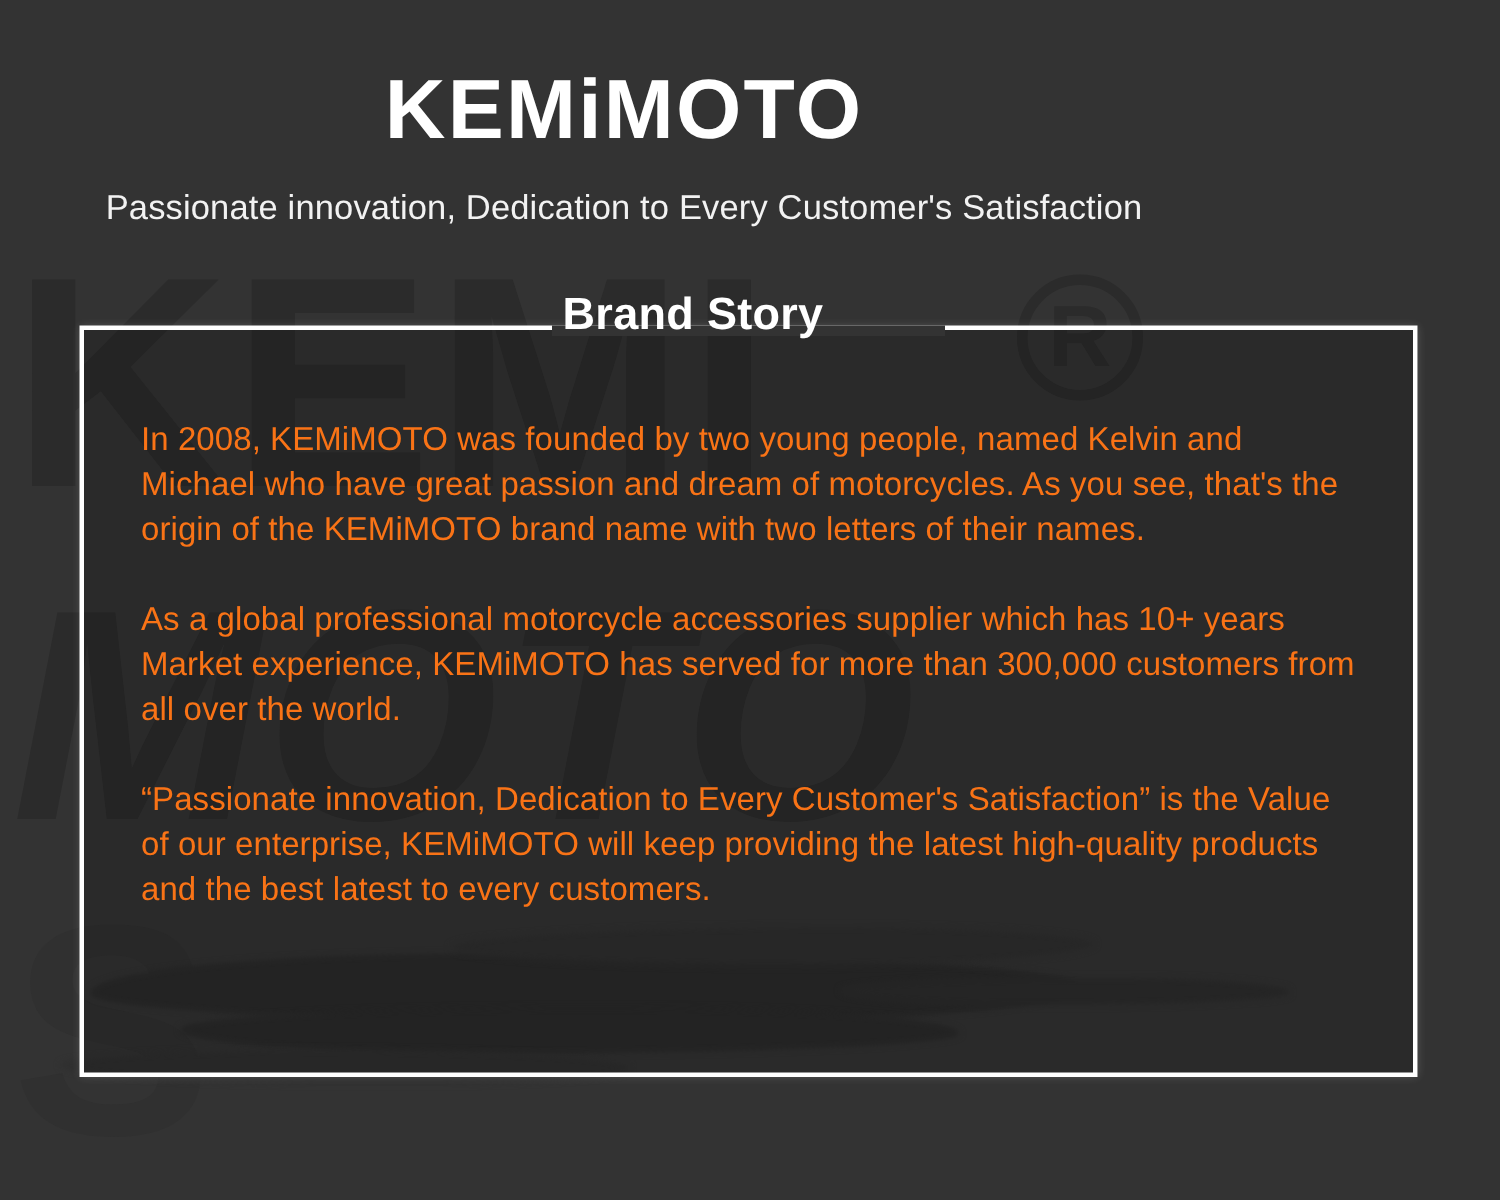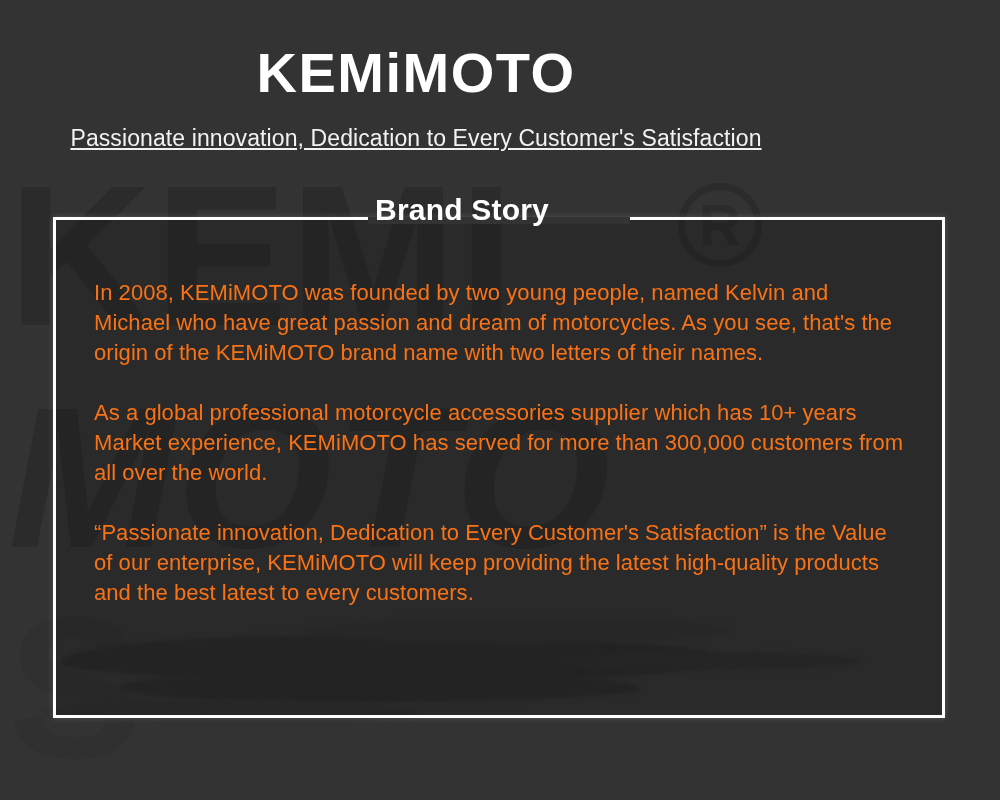--- a/index.html
+++ b/index.html
@@ -126,21 +126,20 @@
     letter-spacing: 1.5px;
     line-height: 1.05;
   }
   .brand-tagline {
     margin: 0;
     padding-top: 22px;
     font-size: 23px;
     font-weight: 400;
     color: #f2f2f2;
     letter-spacing: 0.1px;
-    text-decoration: underline;
   }
 
   
   .story-frame {
     position: absolute;
     left: 53px;
     top: 217px;
     width: 892px;
     height: 501px;
     box-sizing: border-box;

